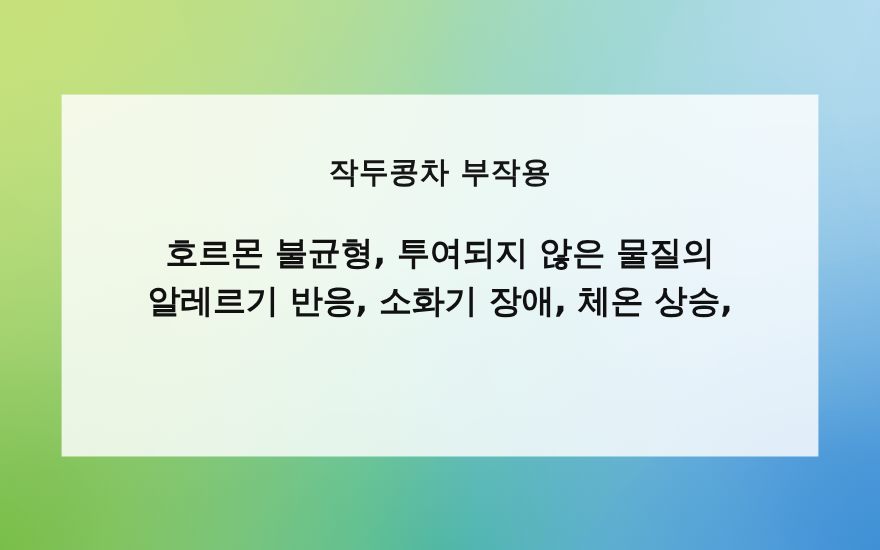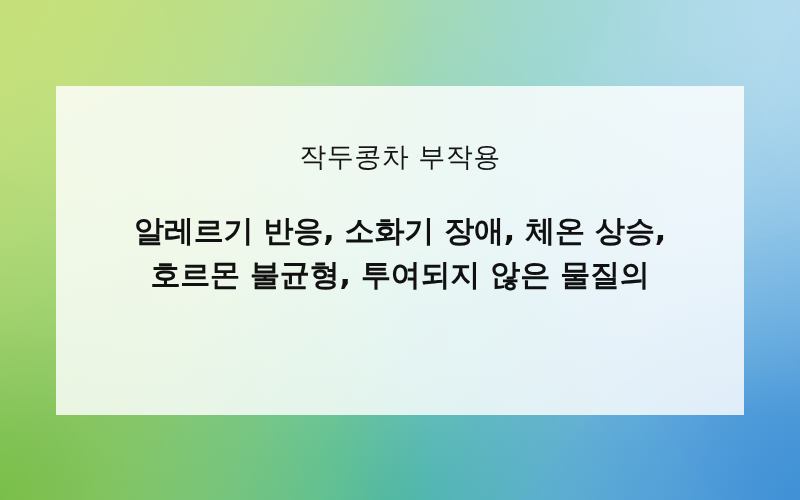--- a/index.html
+++ b/index.html
@@ -59,21 +59,21 @@
     align-items: center;
     justify-content: flex-start;
   }
 
   #card-title {
     margin: 0;
     padding: 0;
     width: 100%;
     text-align: center;
     font-size: 27px;
-    font-weight: normal;
+    font-weight: bold;
     line-height: 1.2;
     color: #161616;
     letter-spacing: 0.5px;
     margin-top: 55px;
   }
 
   #card-body {
     width: 100%;
     text-align: center;
     margin-top: 36px;
@@ -162,18 +162,18 @@
     </g>
   </svg>
 
   <div id="bg-wash"></div>
 
   <div id="card">
 
     <h1 id="card-title">작두콩차 부작용</h1>
 
     <div id="card-body">
+      <span class="body-line">호르몬 불균형, 투여되지 않은 물질의</span>
       <span class="body-line">알레르기 반응, 소화기 장애, 체온 상승,</span>
-      <span class="body-line">호르몬 불균형, 투여되지 않은 물질의</span>
     </div>
 
   </div>
 </div>
 
 </body></html>

